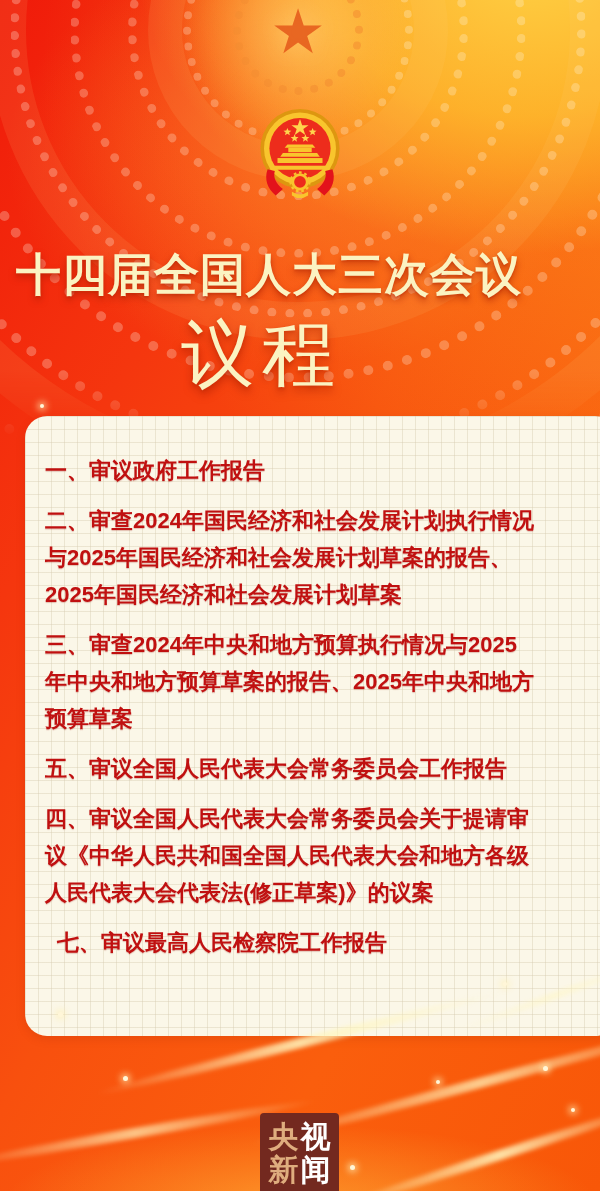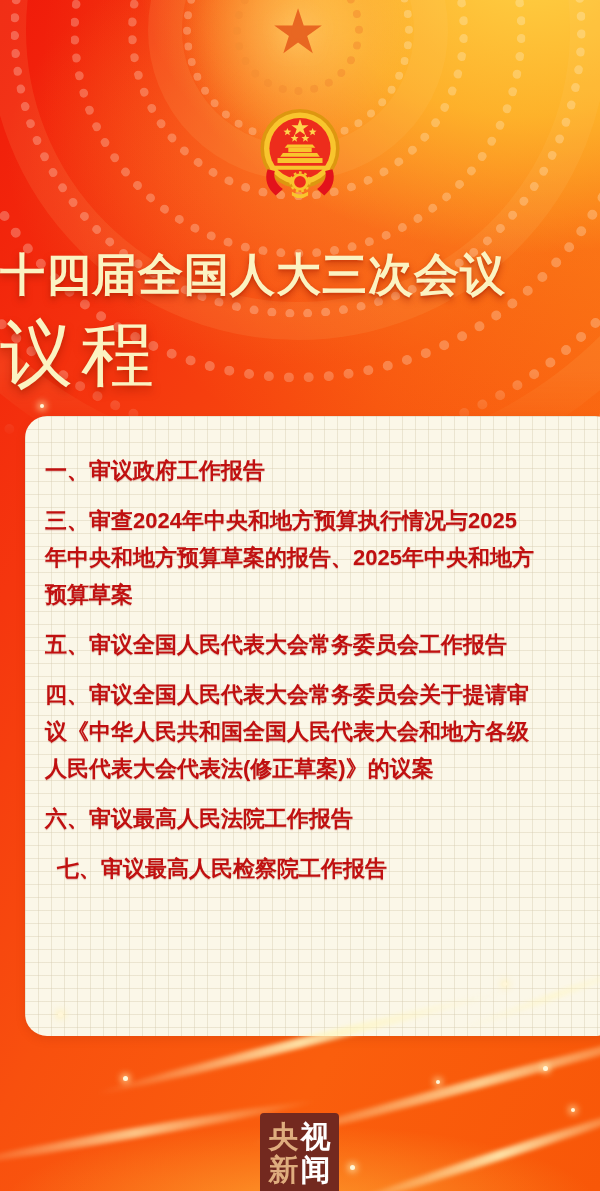--- a/index.html
+++ b/index.html
@@ -50,21 +50,21 @@
   .dome-glow {
     position: absolute; left: 298px; top: 30px; transform: translate(-50%,-50%);
     width: 230px; height: 230px; border-radius: 50%;
     background: radial-gradient(circle, rgba(255,214,120,.55) 0%, rgba(255,190,90,.25) 45%, rgba(255,180,80,0) 72%);
   }
 
   
   .emblem { position: absolute; left: 255px; top: 106px; width: 90px; height: 96px; }
 
   
-  .title-block { position: absolute; left: 0; top: 246px; width: 492px; }
+  .title-block { position: absolute; left: 16px; top: 246px; width: 492px; text-align: center; }
   .title-line1 {
     font-size: 45px; font-weight: 700; letter-spacing: 1px;
     color: #FBF3C2;
     text-shadow: 0 4px 7px rgba(160,25,0,.55), 0 2px 2px rgba(190,45,8,.4);
     line-height: 58px; white-space: nowrap;
   }
   .title-line2 {
     margin-top: 10px;
     font-size: 73px; font-weight: 400; letter-spacing: 8px;
     color: #FBF3C2;
@@ -171,28 +171,30 @@
   <path d="M41 95 Q50 101 59 95 L59 99 Q50 105 41 99 Z" fill="#F9C52D"></path>
 </svg>
 
 <div class="title-block">
   <div class="title-line1">十四届全国人大三次会议</div>
   <div class="title-line2">议程</div>
 </div>
 
 <div class="card">
   <div class="agenda-item">一、审议政府工作报告</div>
+  <div class="agenda-item">二、审查2024年国民经济和社会发展计划执行情况
+与2025年国民经济和社会发展计划草案的报告、
+2025年国民经济和社会发展计划草案</div>
   <div class="agenda-item">三、审查2024年中央和地方预算执行情况与2025
 年中央和地方预算草案的报告、2025年中央和地方
 预算草案</div>
   <div class="agenda-item">五、审议全国人民代表大会常务委员会工作报告</div>
   <div class="agenda-item">四、审议全国人民代表大会常务委员会关于提请审
 议《中华人民共和国全国人民代表大会和地方各级
 人民代表大会代表法(修正草案)》的议案</div>
-  <div class="agenda-item">六、审议最高人民法院工作报告</div>
   <div class="agenda-item">七、审议最高人民检察院工作报告</div>
 </div>
 
 <div class="glow-bottom"></div>
 <div class="streak st1"></div>
 <div class="streak st2"></div>
 <div class="streak st3"></div>
 <div class="streak st4"></div>
 <div class="streak st5"></div>
 <div class="sp" style="left:58px;  top:1012px;"></div>

